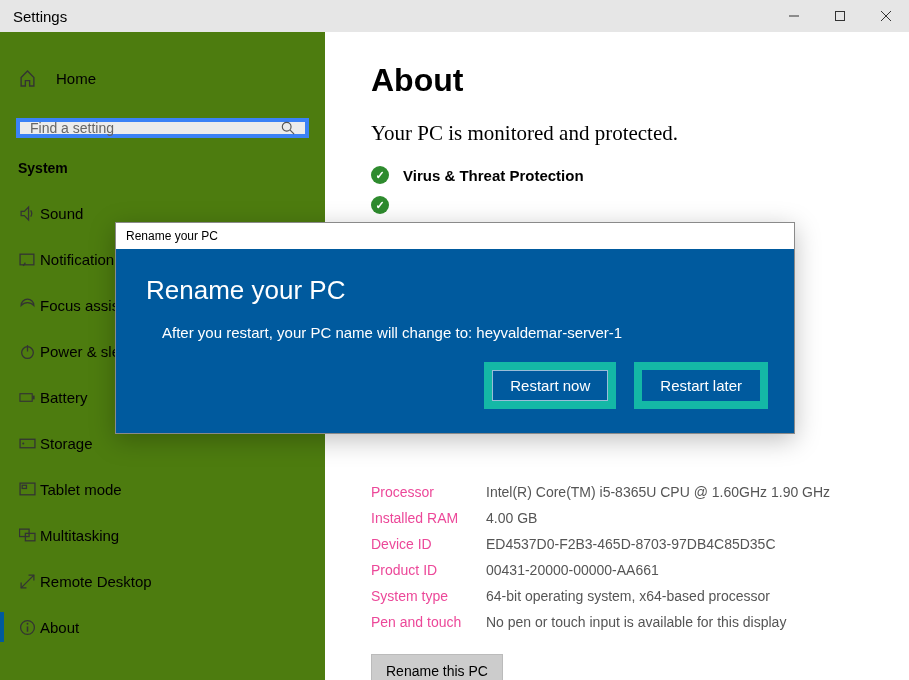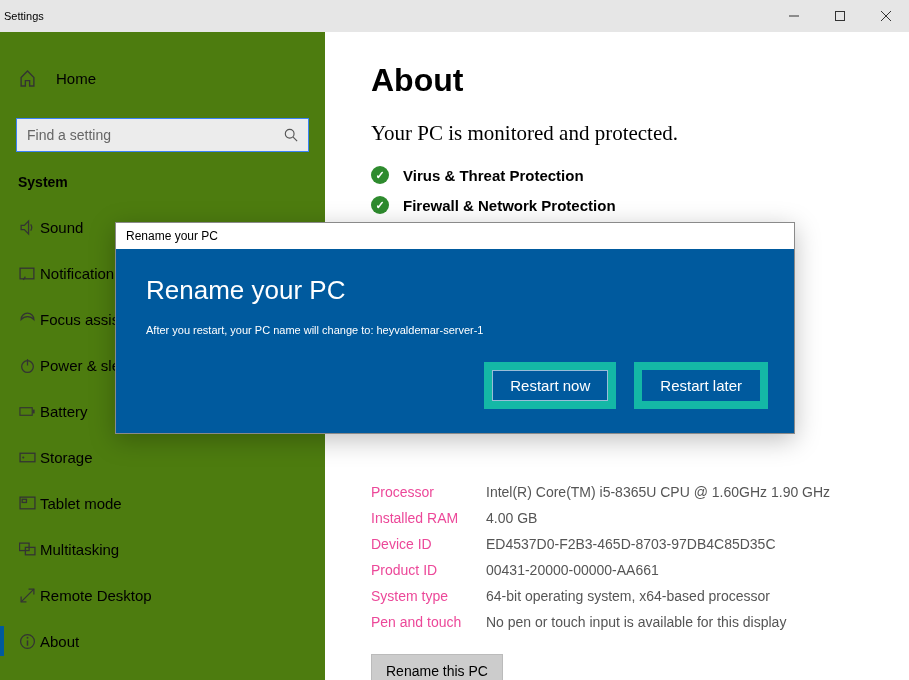--- a/index.html
+++ b/index.html
@@ -11,22 +11,22 @@
     width: 909px;
     height: 680px;
     overflow: hidden;
     position: relative;
   }
   .titlebar {
     height: 32px;
     display: flex;
     align-items: center;
     background: #e6e6e6;
-    padding-left: 4px;
-    font-size: 11px;
+    padding-left: 13px;
+    font-size: 15px;
   }
   .titlebar-title { flex: 0 0 auto; }
   .titlebar-spacer { flex: 1; }
   .win-controls { display: flex; height: 100%; }
   .win-btn {
     width: 46px; height: 32px;
     display: flex; align-items: center; justify-content: center;
     color: #333;
   }
   .content {
@@ -42,22 +42,22 @@
   .home-row {
     display: flex; align-items: center;
     height: 44px;
     padding: 0 18px;
     gap: 20px;
     font-size: 15px;
   }
   .home-row .icon { width: 18px; display:flex; justify-content:center; }
   .search-box {
     margin: 18px 16px 14px 16px;
-    height: 34px;
-    border: 1px solid #3b82f6;
+    height: 20px;
+    border: 4px solid #3b82f6;
     background: #ececec;
     display: flex; align-items: center;
     padding: 0 10px;
     color: #555;
   }
   .search-box input {
     flex: 1; border: none; background: transparent; outline: none;
     font-size: 14px; color: #333;
   }
   .search-box input::placeholder { color: #666; }
@@ -146,21 +146,22 @@
     padding: 26px 30px 30px 30px;
     min-height: 184px;
     position: relative;
   }
   .modal-title {
     font-size: 26px;
     font-weight: 400;
     margin-bottom: 18px;
   }
   .modal-msg {
-    font-size: 11px;
+    font-size: 15px;
+    margin-left: 16px;
   }
   .modal-buttons {
     position: absolute;
     right: 26px; bottom: 24px;
     display: flex; gap: 18px;
   }
   .modal-btn {
     padding: 7px 18px;
     border: 8px solid #14b8a6;
     color: #fff;
@@ -320,21 +321,20 @@
   <div class="main">
     <h1>About</h1>
     <div class="protection-line">Your PC is monitored and protected.</div>
     <div id="prot-list">
         <div class="prot-row">
           <span class="check-badge">✓</span>
           <span>Virus &amp; Threat Protection</span>
         </div>
         <div class="prot-row">
           <span class="check-badge">✓</span>
-          <span>Firewall &amp; Network Protection</span>
         </div>
         <div class="prot-row">
           <span class="check-badge">✓</span>
           <span>App &amp; browser control</span>
         </div>
       </div>
 
     <div class="spec-table" id="spec-table">
         <div class="spec-row">
           <div class="spec-label">Processor</div>

